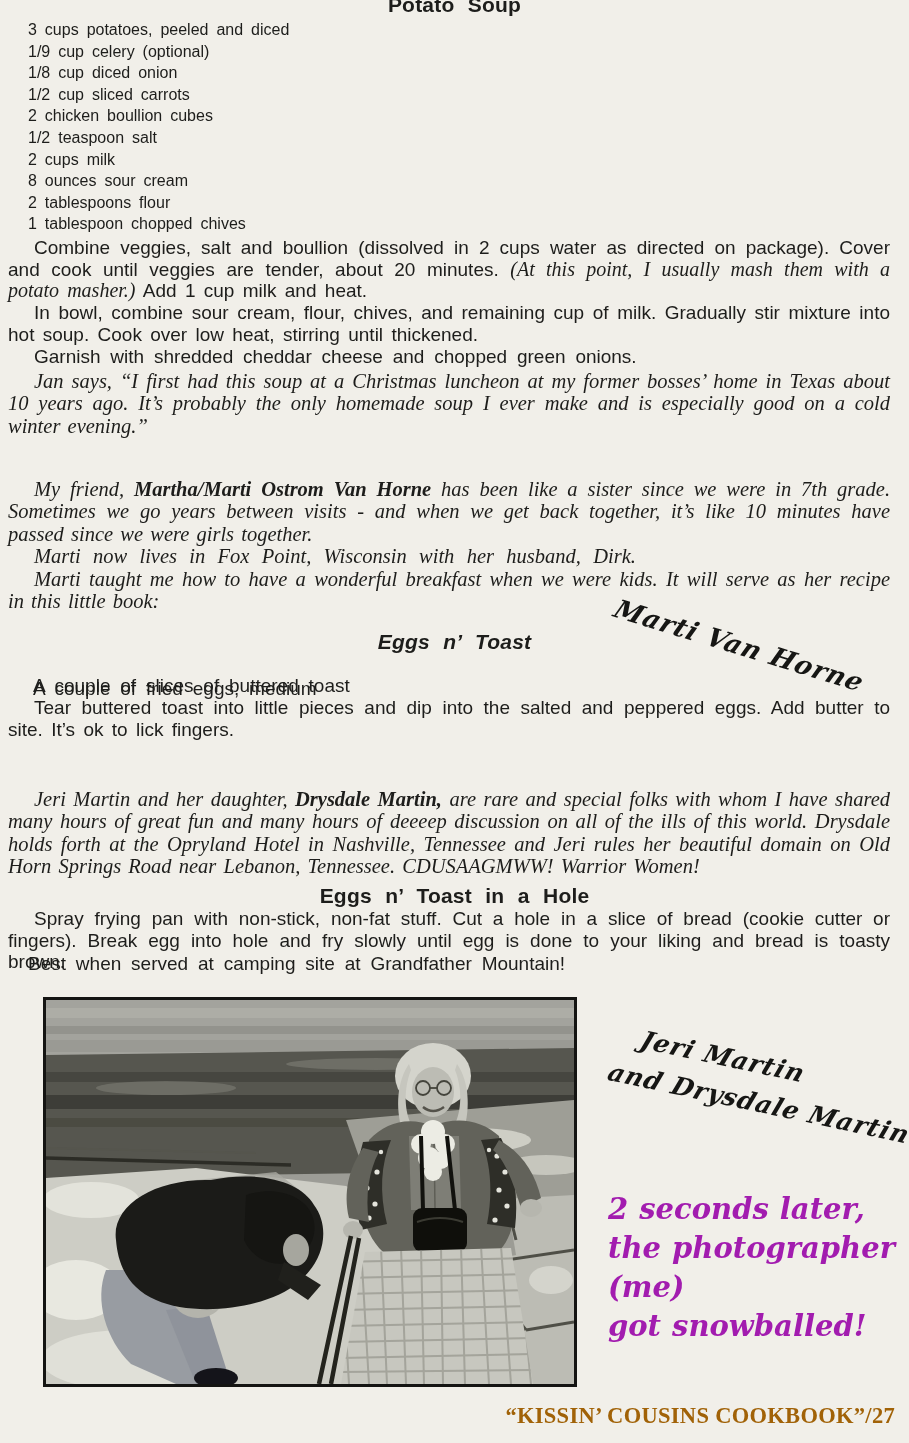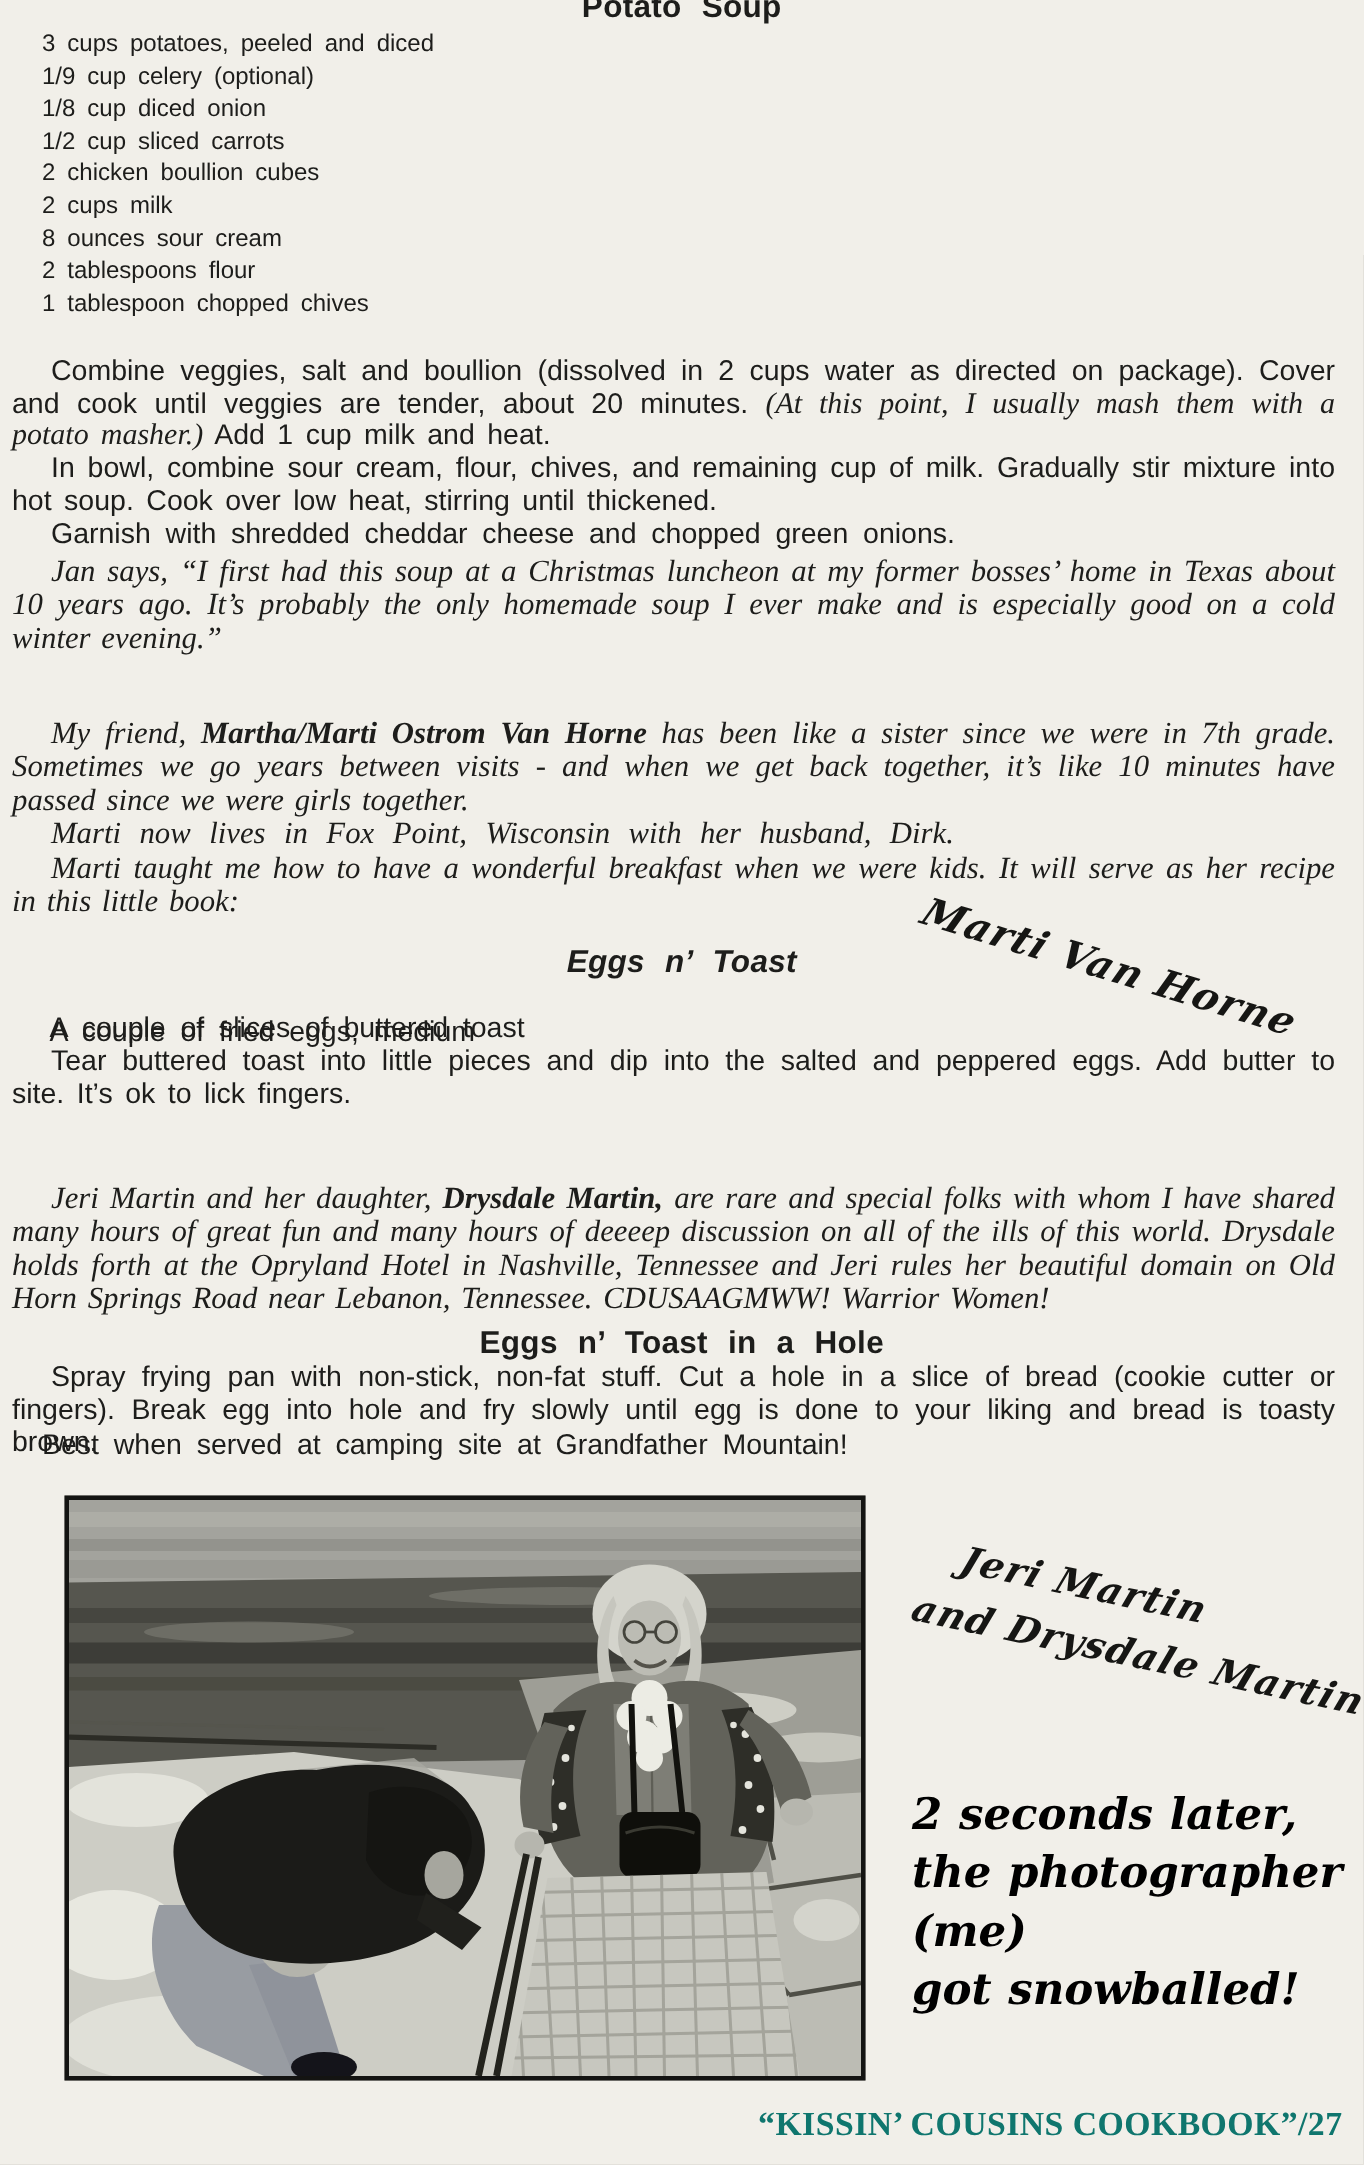--- a/index.html
+++ b/index.html
@@ -28,44 +28,45 @@
   
   .script{
     font-family:"DejaVu Serif",serif; font-style:italic; font-weight:bold;
     white-space:nowrap; letter-spacing:1px; color:#161614;
   }
   .sig{font-size:26px; transform:rotate(17deg) skewX(-8deg); transform-origin:left top;}
   .caption-script{font-size:25px; line-height:38px; transform:rotate(12deg) skewX(-8deg); transform-origin:left top;}
   .caption-script .l2{margin-left:-20px; display:block;}
   .photo-note{
     font-family:"DejaVu Serif",serif; font-style:italic; font-weight:bold;
-    font-size:29px; line-height:39px; color:#000000; word-spacing:1px;
+    font-size:29px; line-height:39px; color:#a21caf; word-spacing:1px;
   }
   .footer{
     font-family:"Liberation Serif",serif; font-weight:bold; font-size:22.5px;
-    letter-spacing:0.3px; text-align:right; color:#0f766e;
+    letter-spacing:0.3px; text-align:right; color:#a16207;
   }
   .photo-frame{
     box-sizing:border-box; border:3px solid #141412; background:#9c9c96;
   }
   .photo-frame svg{display:block;}
 </style>
 </head>
 <body>
 
 <div class="page">
 
   <div class="abs heading" style="left:0;right:0;top:-6px;">Potato Soup</div>
 
   <ul class="abs ing" style="left:28px;top:19px;width:600px;">
     <li>3 cups potatoes, peeled and diced</li>
     <li>1/9 cup celery (optional)</li>
     <li>1/8 cup diced onion</li>
     <li>1/2 cup sliced carrots</li>
     <li>2 chicken boullion cubes</li>
+    <li>1/2 teaspoon salt</li>
     <li>2 cups milk</li>
     <li>8 ounces sour cream</li>
     <li>2 tablespoons flour</li>
     <li>1 tablespoon chopped chives</li>
   </ul>
 
   <div class="abs sans just indent" style="left:8px;top:237px;width:882px;">
     <span>Combine veggies, salt and boullion (dissolved in 2 cups water as directed on package).  Cover and cook until veggies are tender, about 20 minutes.  </span><span style="font-family:'Liberation Serif',serif;font-style:italic;font-size:20px;">(At this point, I usually mash them with a potato masher.)</span><span>   Add 1 cup milk and heat.</span>
   </div>
   <div class="abs sans just indent" style="left:8px;top:302px;width:882px;">In bowl, combine sour cream, flour, chives, and remaining cup of milk.  Gradually stir mixture into hot soup.   Cook over low heat, stirring until thickened.</div>

